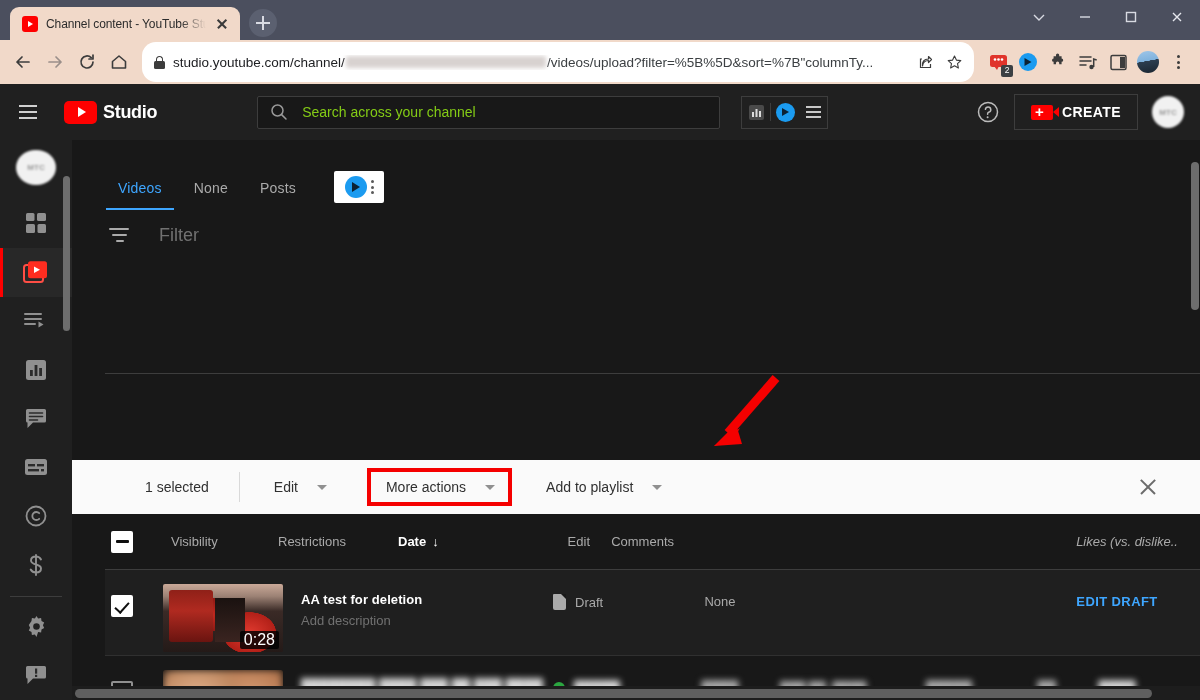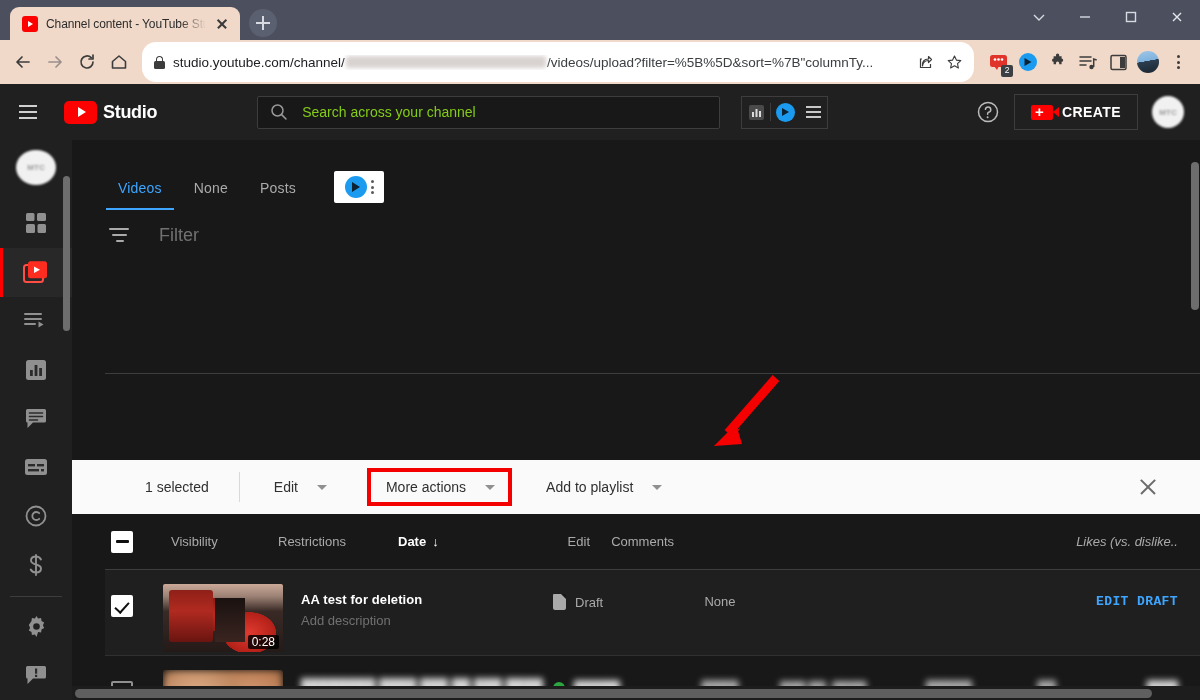--- a/index.html
+++ b/index.html
@@ -277,21 +277,21 @@
 
   .trow { display: flex; align-items: flex-start; height: 86px; border-bottom: 1px solid #303030; padding-top: 14px; }
   .trow.selected { background: #1f1f1f; }
   .td-check { width: 58px; display: flex; align-items: flex-start; justify-content: flex-start; padding-left: 6px; padding-top: 11px; }
   .thumb {
     width: 120px; height: 68px; border-radius: 2px; position: relative; overflow: hidden; flex: 0 0 120px;
     background: #101010;
   }
   .thumb-dur {
     position: absolute; right: 4px; bottom: 3px; background: rgba(0,0,0,.82); color: #fff;
-    font-size: 12px; padding: 0 4px; border-radius: 2px; font-weight: 500;
+    font-size: 16px; padding: 0 4px; border-radius: 2px; font-weight: 500;
   }
   .thumb-cars {
     width: 100%; height: 100%;
     background:
       radial-gradient(ellipse 40% 55% at 72% 72%, #e03a2f 0%, #b22018 55%, transparent 56%),
       radial-gradient(ellipse 30% 40% at 40% 45%, #c42a20 0%, #8e1a14 60%, transparent 62%),
       linear-gradient(180deg, #caa998 0%, #9c8275 18%, #3a2a26 40%, #241a18 100%),
       #2a1c18;
   }
   .thumb-cars::before {
@@ -317,21 +317,21 @@
   .blurtext.dim { color: #8a8a8a; }
 
   .td-vis { flex: 0 0 115px; padding-left: 8px; padding-top: 10px; display: flex; align-items: center; gap: 9px; color: #aaa; font-size: 13px; }
   .doc-icon { width: 13px; height: 16px; background: #aaa; border-radius: 1px 1px 2px 2px; position: relative; }
   .doc-icon::after { content:""; position:absolute; right:0; top:0; border-top: 5px solid #181818; border-left: 5px solid transparent; }
   .pub-dot { width: 12px; height: 12px; border-radius: 50%; background: #2ba640; }
   .td-res { flex: 0 0 120px; padding-top: 10px; color: #aaa; font-size: 13px; text-align: center; }
   .td-date { flex: 0 0 100px; padding-top: 10px; color: #aaa; font-size: 12px; line-height: 17px; }
   .td-views { flex: 0 0 92px; padding-top: 10px; text-align: right; color: #aaa; font-size: 13px; }
   .td-comments { flex: 0 0 84px; padding-top: 10px; text-align: right; color: #aaa; font-size: 13px; }
-  .td-likes { flex: 1; padding-top: 10px; padding-right: 22px; text-align: right; color: #aaa; font-size: 13px; font-family: Liberation Mono, monospace; }
+  .td-likes { flex: 1; padding-top: 10px; padding-right: 22px; text-align: center; color: #aaa; font-size: 13px; }
   .edit-draft { color: #3ea6ff; font-size: 13px; font-weight: bold; letter-spacing: .4px; }
 
   
   .vscroll { position: absolute; right: 1px; top: 0; width: 8px; height: 560px; }
   .vscroll-thumb { position: absolute; top: 22px; width: 8px; height: 148px; background: #6d6d6d; border-radius: 4px; }
   .vscroll-side { position: absolute; right: 2px; top: 36px; width: 7px; height: 155px; background: #6d6d6d; border-radius: 4px; }
   .hscroll {
     position: absolute; left: 72px; right: 0; bottom: 0; height: 14px; background: #1d1d1d;
     display: flex; align-items: center; padding: 0 3px;
   }

